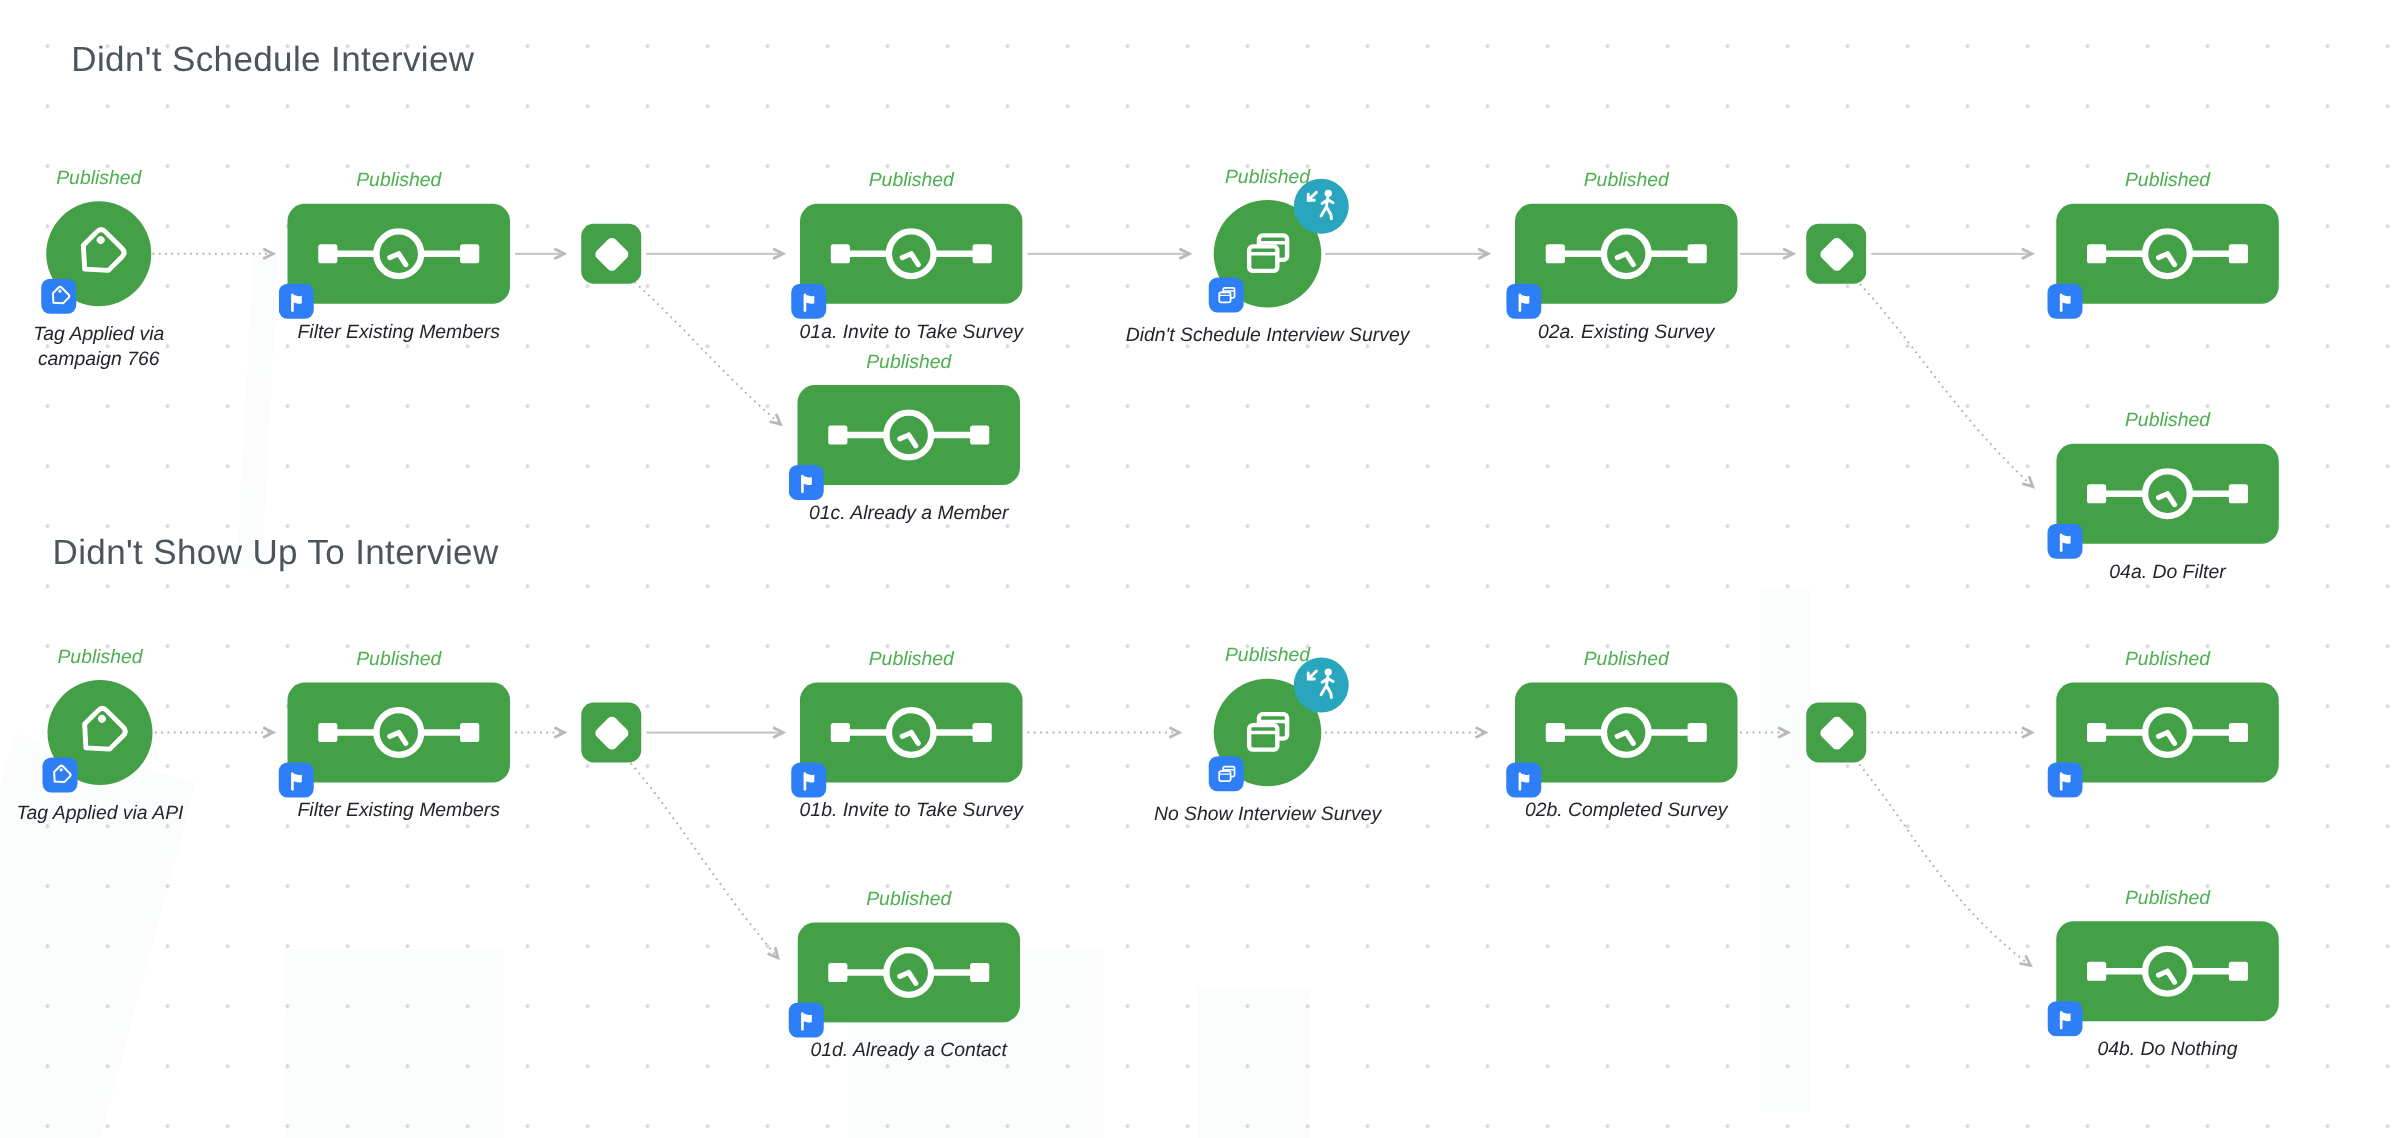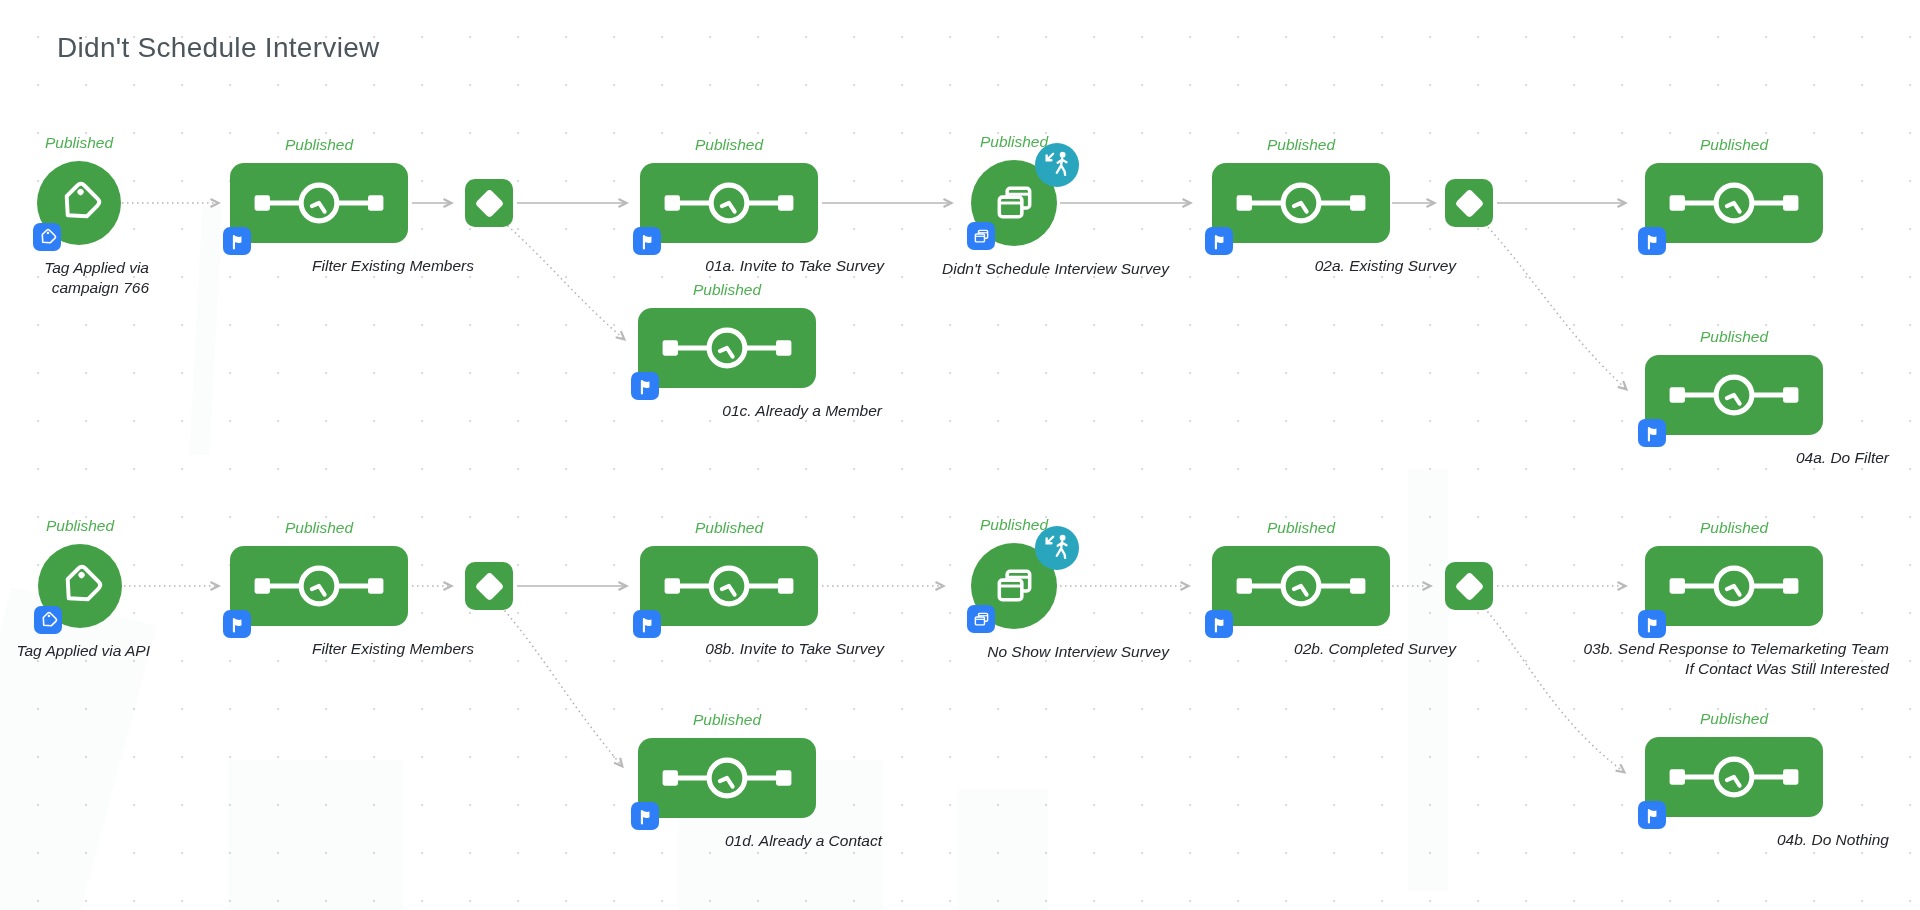--- a/index.html
+++ b/index.html
@@ -9,21 +9,21 @@
     background-size:48px 48px;background-position:14px 13px;
     font-family:"Liberation Sans","DejaVu Sans",sans-serif;
     padding-left:30px;
   }
   .flow-title{position:absolute;color:#4b555c;font-size:28px;font-weight:400;letter-spacing:.3px;white-space:nowrap;}
   svg.overlay{position:absolute;left:0;top:0;pointer-events:none;}
   .node{position:absolute;z-index:5;font-style:italic;}
   .status{position:absolute;top:-27px;left:50%;transform:translateX(-50%);width:170px;text-align:center;
     color:#4caf50;font-size:15.5px;white-space:nowrap;}
   .label{position:absolute;top:calc(100% + 13px);left:50%;transform:translateX(-50%);
-    color:#23252c;font-size:15.5px;line-height:1.28;text-align:right;}
+    color:#23252c;font-size:15.5px;line-height:1.28;text-align:center;}
   .label.wide{width:310px;}
   .label.narrow{width:140px;}
   .shape{position:relative;background:#43a047;}
   .shape.rect{width:178px;height:80px;border-radius:14px;display:flex;align-items:center;justify-content:center;}
   .shape.circle{width:84px;height:84px;border-radius:50%;display:flex;align-items:center;justify-content:center;}
   .shape.circle.survey{width:86px;height:86px;}
   .shape.dia{width:48px;height:48px;border-radius:10px;display:flex;align-items:center;justify-content:center;}
   .dia-inner{width:21px;height:21px;background:#fff;border-radius:4px;transform:rotate(45deg);}
   .badge{position:absolute;display:flex;align-items:center;justify-content:center;z-index:6;}
   .badge.blue{width:28px;height:28px;border-radius:7px;background:#2e7ff7;left:-7px;top:64px;--icfill:#2e7ff7;}
@@ -104,20 +104,21 @@
       <path d="M498 603 C540 650 568 702 622 766" stroke="#b3b3b3" stroke-width="1.6" stroke-dasharray="1.5,3.5" marker-end="url(#arrow)"></path>
       <path d="M822 586 H943" stroke="#b3b3b3" stroke-width="1.6" stroke-dasharray="1.5,3.5" marker-end="url(#arrow)"></path>
       <path d="M1060 586 H1188" stroke="#b3b3b3" stroke-width="1.6" stroke-dasharray="1.5,3.5" marker-end="url(#arrow)"></path>
       <path d="M1392 586 H1430" stroke="#b3b3b3" stroke-width="1.6" stroke-dasharray="1.5,3.5" marker-end="url(#arrow)"></path>
       <path d="M1497 586 H1625" stroke="#b3b3b3" stroke-width="1.6" stroke-dasharray="1.5,3.5" marker-end="url(#arrow)"></path>
       <path d="M1481 604 C1526 655 1552 718 1624 772" stroke="#b3b3b3" stroke-width="1.6" stroke-dasharray="1.5,3.5" marker-end="url(#arrow)"></path>
     </g>
   </svg>
 
   <div class="flow-title" style="left:57px;top:32px">Didn't Schedule Interview</div>
+  <div class="flow-title" style="left:42px;top:426px">Didn't Show Up To Interview</div>
 
   <div class="node" style="left:37px;top:161px">
     <div class="status">Published</div>
     <div class="shape circle">
       <svg class="big-ic">
           <use href="#icon-tag"></use>
         </svg>
       <div class="badge blue oncircle">
           <svg>
             <use href="#icon-tag"></use>
@@ -289,21 +290,21 @@
     <div class="shape rect">
       <svg class="timer-ic">
           <use href="#icon-timer"></use>
         </svg>
       <div class="badge blue">
           <svg>
             <use href="#icon-flag"></use>
           </svg>
         </div>
     </div>
-    <div class="label wide">08b. Invite to Take Survey</div>
+    <div class="label wide">01b. Invite to Take Survey</div>
   </div>
 
   <div class="node" style="left:971px;top:543px">
     <div class="status">Published</div>
     <div class="shape circle survey">
       <svg class="big-ic">
           <use href="#icon-pages"></use>
         </svg>
       <div class="badge teal">
           <svg>
@@ -345,21 +346,20 @@
     <div class="shape rect">
       <svg class="timer-ic">
           <use href="#icon-timer"></use>
         </svg>
       <div class="badge blue">
           <svg>
             <use href="#icon-flag"></use>
           </svg>
         </div>
     </div>
-    <div class="label wide">03b. Send Response to Telemarketing Team If Contact Was Still Interested</div>
   </div>
 
   <div class="node" style="left:1645px;top:737px">
     <div class="status">Published</div>
     <div class="shape rect">
       <svg class="timer-ic">
           <use href="#icon-timer"></use>
         </svg>
       <div class="badge blue">
           <svg>

